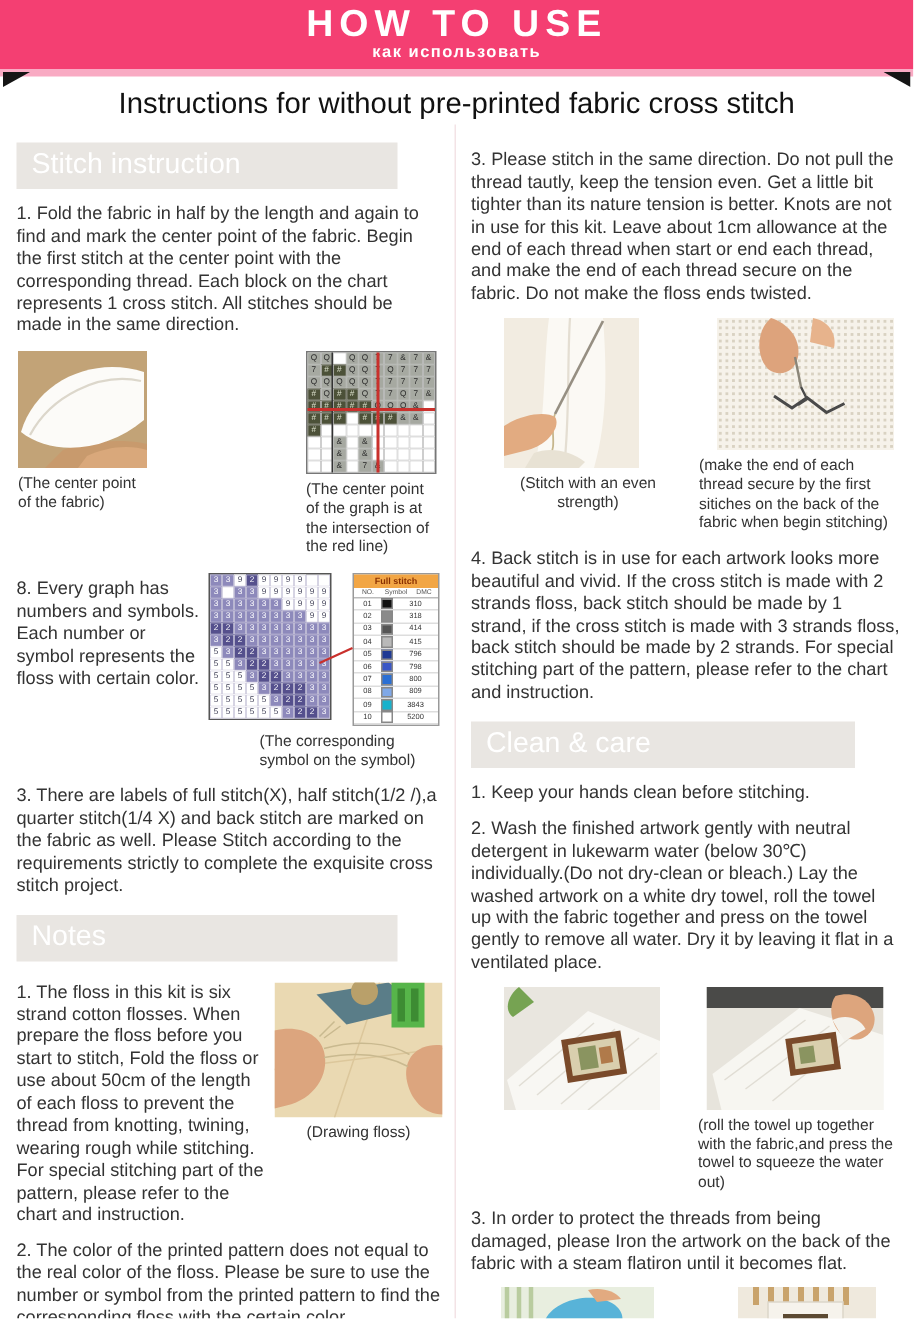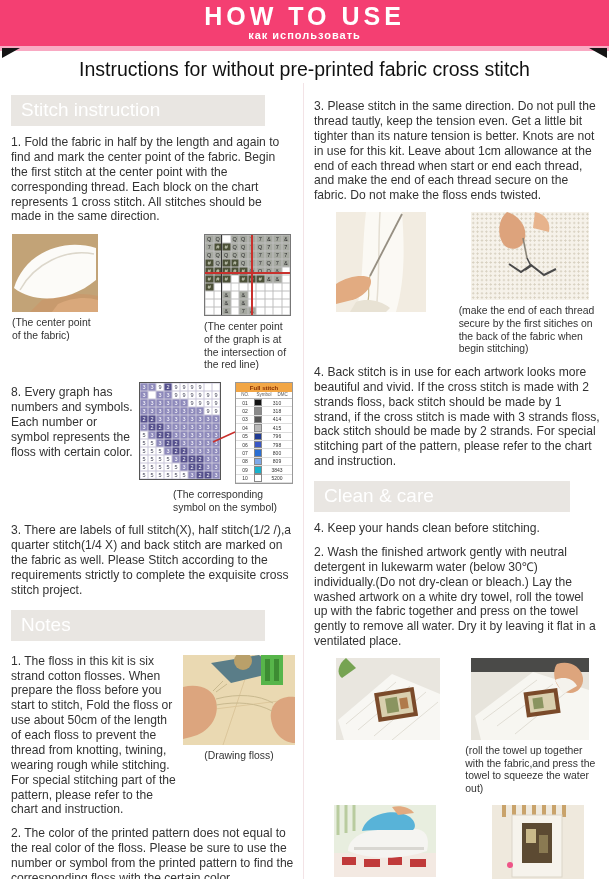--- a/index.html
+++ b/index.html
@@ -439,40 +439,41 @@
         <figure style="width:128px;margin-left:14px;">
           <svg class="ph" width="90" height="100" viewBox="0 0 90 100" style="margin-left:8px">
             <rect width="90" height="100" fill="#f2ece1"></rect>
             <path d="M30,0 C26,30 28,70 20,100 L60,100 C70,66 68,28 66,0 Z" fill="#fbf9f4"></path>
             <path d="M44,0 C42,30 44,66 40,100" stroke="#e4ded2" stroke-width="1.5" fill="none"></path>
             <line x1="66" y1="2" x2="34" y2="64" stroke="#968f82" stroke-width="1.8"></line>
             <path d="M34,64 C30,74 36,84 30,94" stroke="#c6b68c" stroke-width="1.2" fill="none"></path>
             <path d="M0,72 C12,64 28,62 34,66 C38,72 30,84 16,88 L0,92 Z" fill="#e2ab81"></path>
             <path d="M20,90 C30,86 44,88 54,96 L50,100 L14,100 Z" fill="#e8e2d4"></path>
           </svg>
+          <figcaption style="text-align:center;width:128px;">(Stitch with an even strength)</figcaption>
         </figure>
         <figure style="width:150px;margin-left:10px;">
           <div class="aida" style="width:118px;height:88px;margin-left:12px;background-size:4.4px 4.4px;">
             <svg class="ph" width="118" height="88" viewBox="0 0 118 88">
               <path d="M36,0 C48,4 56,14 54,26 C52,36 42,40 34,34 C26,26 26,8 36,0 Z" fill="#dda37c"></path>
               <path d="M64,0 C74,2 80,10 78,20 L62,16 Z" fill="#e7b38c"></path>
               <line x1="52" y1="26" x2="56" y2="46" stroke="#8a8578" stroke-width="1.6"></line>
               <path d="M38,52 l12,8 l10,-7 l13,10 l12,-6" stroke="#4a4a4a" stroke-width="2" fill="none"></path>
               <path d="M56,46 l4,8 l-6,4" stroke="#4a4a4a" stroke-width="1.6" fill="none"></path>
             </svg>
           </div>
           <figcaption>(make the end of each thread secure by the first sitiches on the back of the fabric when begin stitching)</figcaption>
         </figure>
       </div>
 
       <p>4. Back stitch is in use for each artwork looks more beautiful and vivid. If the cross stitch is made with 2 strands floss, back stitch should be made by 1 strand, if the cross stitch is made with 3 strands floss, back stitch should be made by 2 strands. For special stitching part of the pattern, please refer to the chart and instruction.</p>
 
       <div class="sec-h" style="background: rgb(233, 230, 226);">Clean &amp; care</div>
 
-      <p>4. Keep your hands clean before stitching.</p>
+      <p>1. Keep your hands clean before stitching.</p>
       <p>2. Wash the finished artwork gently with neutral detergent in lukewarm water (below 30℃) individually.(Do not dry-clean or bleach.) Lay the washed artwork on a white dry towel, roll the towel up with the fabric together and press on the towel gently to remove all water. Dry it by leaving it flat in a ventilated place.</p>
 
       <div class="figrow2">
         <figure style="width:124px;margin-left:22px;">
           <svg class="ph" width="104" height="82" viewBox="0 0 104 82">
             <rect width="104" height="82" fill="#e9e6df"></rect>
             <path d="M10,0 C2,6 0,16 6,20 L20,10 Z" fill="#76a352"></path>
             <polygon points="2,62 56,16 104,36 104,82 8,82" fill="#f8f7f3"></polygon>
             <g stroke="#e1ded5" stroke-width="1">
               <line x1="10" y1="66" x2="60" y2="24"></line>
@@ -503,20 +504,21 @@
               <rect x="58" y="36" width="26" height="17" fill="#d9cfae"></rect>
               <rect x="62" y="39" width="10" height="11" fill="#8a9460"></rect>
             </g>
             <path d="M86,6 C98,2 110,8 112,20 C113,30 104,38 94,34 C84,30 80,14 86,6 Z" fill="#dda57d"></path>
             <path d="M84,22 C92,18 102,20 106,28 L92,36 Z" fill="#f4f2ec"></path>
           </svg>
           <figcaption>(roll the towel up together with the fabric,and press the towel to squeeze the water out)</figcaption>
         </figure>
       </div>
 
+      <p>3. In order to protect the threads from being damaged, please Iron the artwork on the back of the fabric with a steam flatiron until it becomes flat.</p>
 
       <div class="figrow2">
         <figure style="width:130px;margin-left:16px;">
           <svg class="ph" width="102" height="72" viewBox="0 0 102 72" style="margin-left:4px">
             <rect width="102" height="72" fill="#e8eedf"></rect>
             <g stroke="#b9cc9f" stroke-width="3">
                 <line x1="4" y1="0" x2="4" y2="30"></line>
                 <line x1="12" y1="0" x2="12" y2="28"></line>
                 <line x1="20" y1="0" x2="20" y2="26"></line>
               </g>

